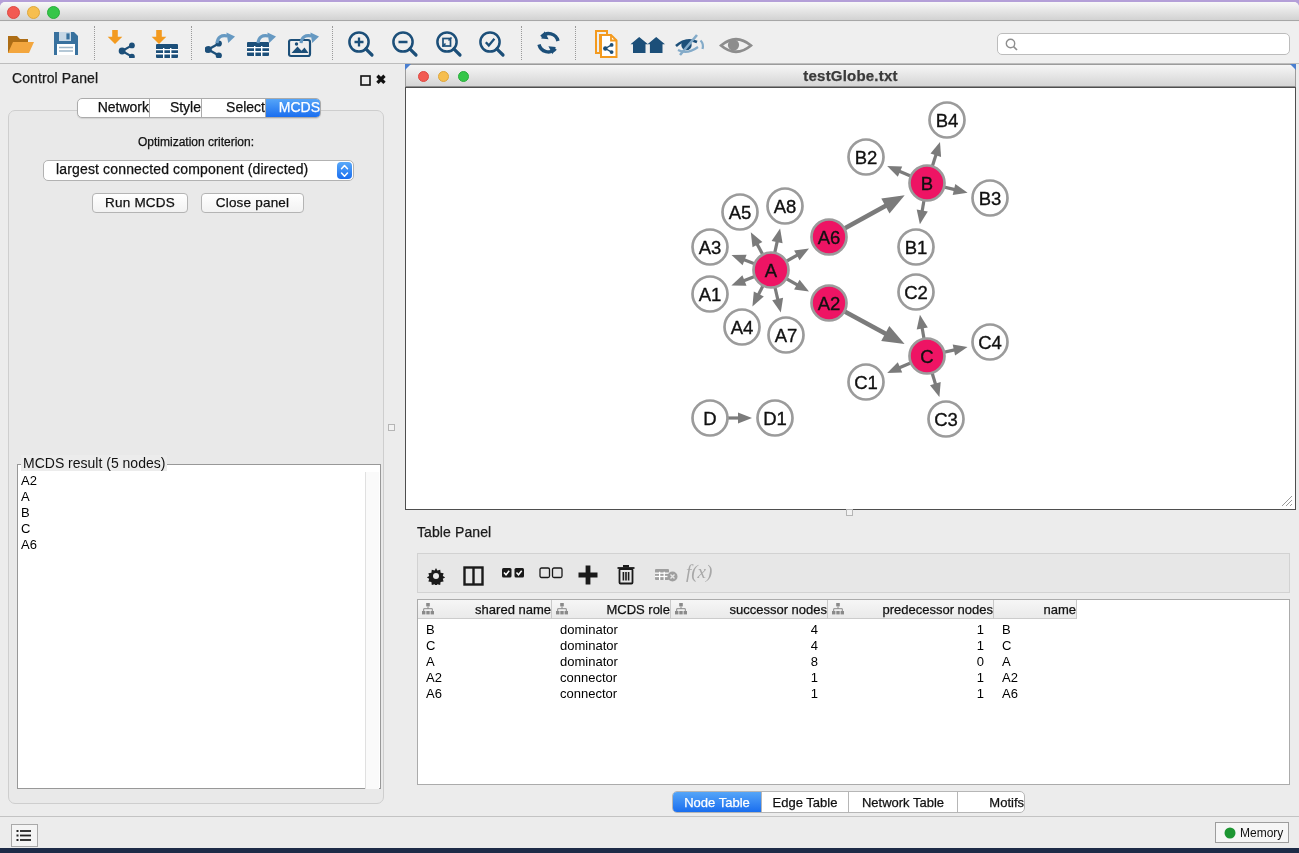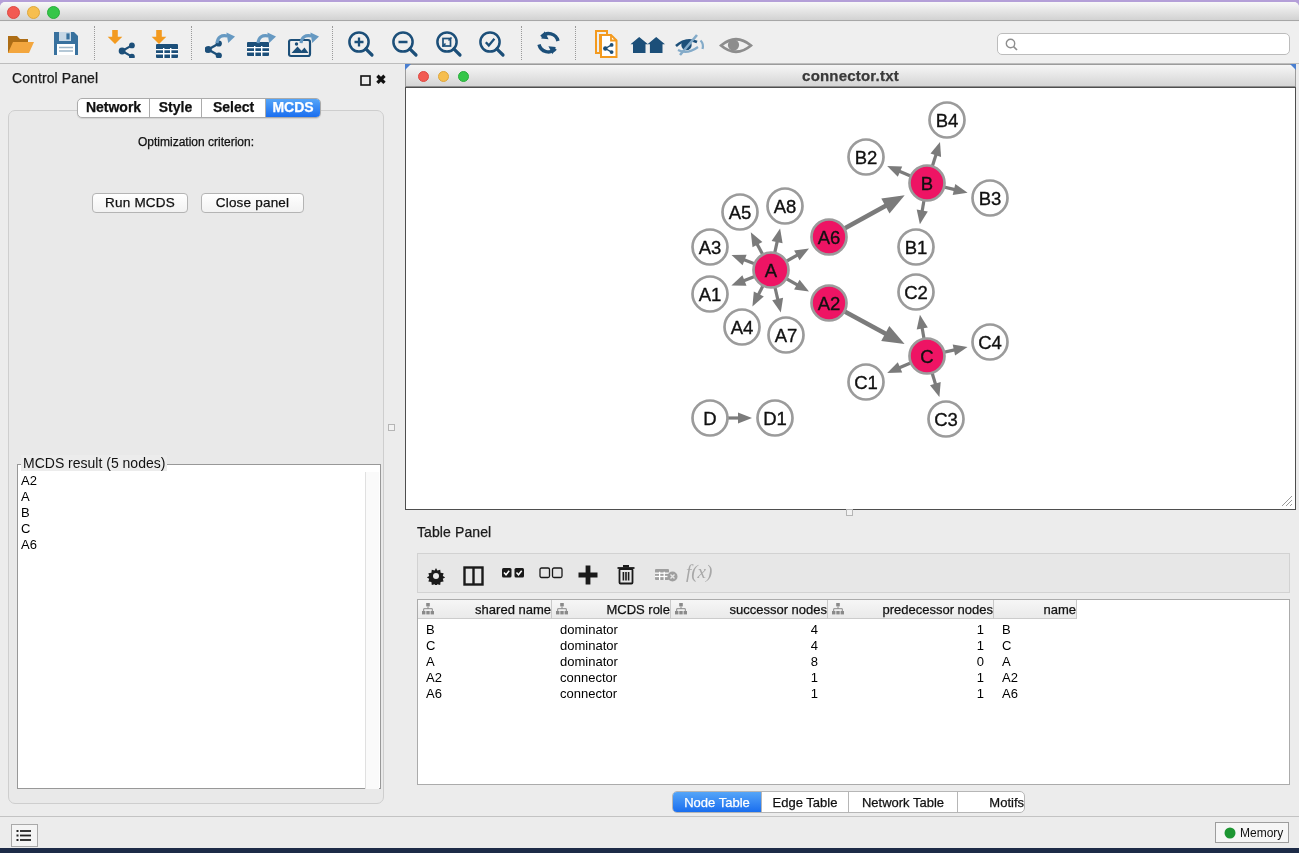--- a/index.html
+++ b/index.html
@@ -14,21 +14,21 @@
 .tsep { position:absolute; top:4px; height:34px; width:0; border-left:1px dotted #9a9a9a; }
 .ticon { position:absolute; }
 #searchbox { position:absolute; left:997px; top:11px; width:293px; height:22px; background:#fff; border:1px solid #bcbcbc; border-radius:5px; }
 #searchbox svg { position:absolute; left:6px; top:3px; }
 
 #cpanel { position:absolute; left:0; top:62px; width:392px; height:754px; background:#ececec; }
 .phead { font-size:14px; color:#1a1a1a; letter-spacing:0.1px; }
 .wicons { position:absolute; font-size:12px; color:#111; }
 #cp-sub { position:absolute; left:8px; top:46px; width:376px; height:694px; background:#e9e9e9; border:1px solid #cecece; border-radius:7px; }
 #cp-tabs { position:absolute; left:77px; top:34px; width:244px; height:20px; display:flex; background:#fff; border:1px solid #ababab; border-radius:5px; overflow:hidden; box-shadow:0 1px 1px rgba(0,0,0,0.1); }
-#cp-tabs .seg { font-size:14px; color:#111; text-align:center; line-height:17px; border-right:1px solid #ababab;font-weight:bold; }
+#cp-tabs .seg { font-size:14px; color:#111; text-align:right; line-height:17px; border-right:1px solid #ababab; }
 #cp-tabs .seg.sel { background:linear-gradient(#55a5f8,#1a6eef); color:#fff; border-right:none; }
 #optlabel { position:absolute; left:0; top:71px; width:392px; text-align:center; font-size:12px; color:#111; }
 #combo { position:absolute; left:43px; top:96px; width:311px; height:21px; background:#fff; border:1px solid #b2b2b2; border-radius:5px; font-size:14px; line-height:16px; color:#111; padding-left:12px; letter-spacing:0.15px; }
 #combo .step { position:absolute; right:1px; top:1px; width:15px; height:17px; background:linear-gradient(#5aa9f9,#1a6eef); border-radius:4px; }
 .btn { position:absolute; top:129px; height:20px; background:linear-gradient(#ffffff,#f2f2f2); border:1px solid #b4b4b4; border-radius:4px; font-size:13.5px; text-align:center; line-height:17px; color:#111; letter-spacing:0.2px; }
 #grp { position:absolute; left:17px; top:394px; width:364px; height:331px; }
 #grpbox { position:absolute; left:0; top:6px; width:364px; height:325px; border:1px solid #989898; background:#fff; }
 #grptitle { position:absolute; left:4px; top:-3px; background:#ececec; padding:0 2px; font-size:14px; color:#111; }
 #grplist { position:absolute; left:3px; top:8px; font-size:13px; color:#000; line-height:16px; }
 #grpsb { position:absolute; right:1px; top:7px; width:14px; height:317px; background:#fafafa; border-left:1px solid #e0e0e0; }
@@ -208,40 +208,46 @@
       </svg>
     <div class="wicons" style="left:375.5px; top:8px; font-weight:bold; font-size:13px;">✖</div>
     <div id="cp-sub"></div>
     <div id="cp-tabs">
       <div class="seg" style="width:72px;">Network</div>
       <div class="seg" style="width:52px;">Style</div>
       <div class="seg" style="width:64px;">Select</div>
       <div class="seg sel" style="width:54px;">MCDS</div>
     </div>
     <div id="optlabel">Optimization criterion:</div>
+    <div id="combo">largest connected component (directed)
+      <div class="step"><svg width="15" height="17" viewBox="0 0 16 20">
+            <path d="M4.5 8 L8 4.2 L11.5 8" fill="none" stroke="#fff" stroke-width="1.8" stroke-linecap="round" stroke-linejoin="round"></path>
+            <path d="M4.5 13 L8 16.8 L11.5 13" fill="none" stroke="#fff" stroke-width="1.8" stroke-linecap="round" stroke-linejoin="round"></path>
+          </svg></div>
+    </div>
     <div class="btn" style="left:92px; width:96px;">Run MCDS</div>
     <div class="btn" style="left:201px; width:103px;">Close panel</div>
     <div id="grp">
       <div id="grpbox">
         <div id="grpsb"></div>
         <div id="grplist">A2<br>A<br>B<br>C<br>A6</div>
       </div>
       <div id="grptitle">MCDS result (5 nodes)</div>
     </div>
   </div>
 
   <div id="nwin">
     <div id="ntitle">
         <svg style="position:absolute;left:-1px;top:-1px;" width="6" height="6">
           <path d="M0 0 h6 L0 6 z" fill="#4a7fd0"></path>
         </svg>
         <svg style="position:absolute;right:-1px;top:-1px;" width="6" height="6">
           <path d="M6 0 h-6 L6 6 z" fill="#4a7fd0"></path>
         </svg>
-      <div id="ntitletext">connector.txt</div>
+      <div id="ntitletext">testGlobe.txt</div>
       <div class="tl" style="left:12px; background:#f25a52; border:1px solid #dd4a43;"></div>
       <div class="tl" style="left:32px; background:#f6be4f; border:1px solid #dfa73b;"></div>
       <div class="tl" style="left:52px; background:#35c649; border:1px solid #2aad3c;"></div>
     </div>
     <div id="ncanvas">
       <svg id="graph" style="position:absolute;left:0;top:0" width="889" height="422" font-family="Liberation Sans, sans-serif">
           <line x1="365.0" y1="182.0" x2="336.6" y2="193.2" stroke="#7b7b7b" stroke-width="3.2"></line>
           <polygon points="325.4,197.6 336.4,187.2 340.5,197.7" fill="#7b7b7b"></polygon>
           <line x1="365.0" y1="182.0" x2="336.7" y2="171.3" stroke="#7b7b7b" stroke-width="3.2"></line>
           <polygon points="325.5,167.1 340.6,166.8 336.6,177.3" fill="#7b7b7b"></polygon>

